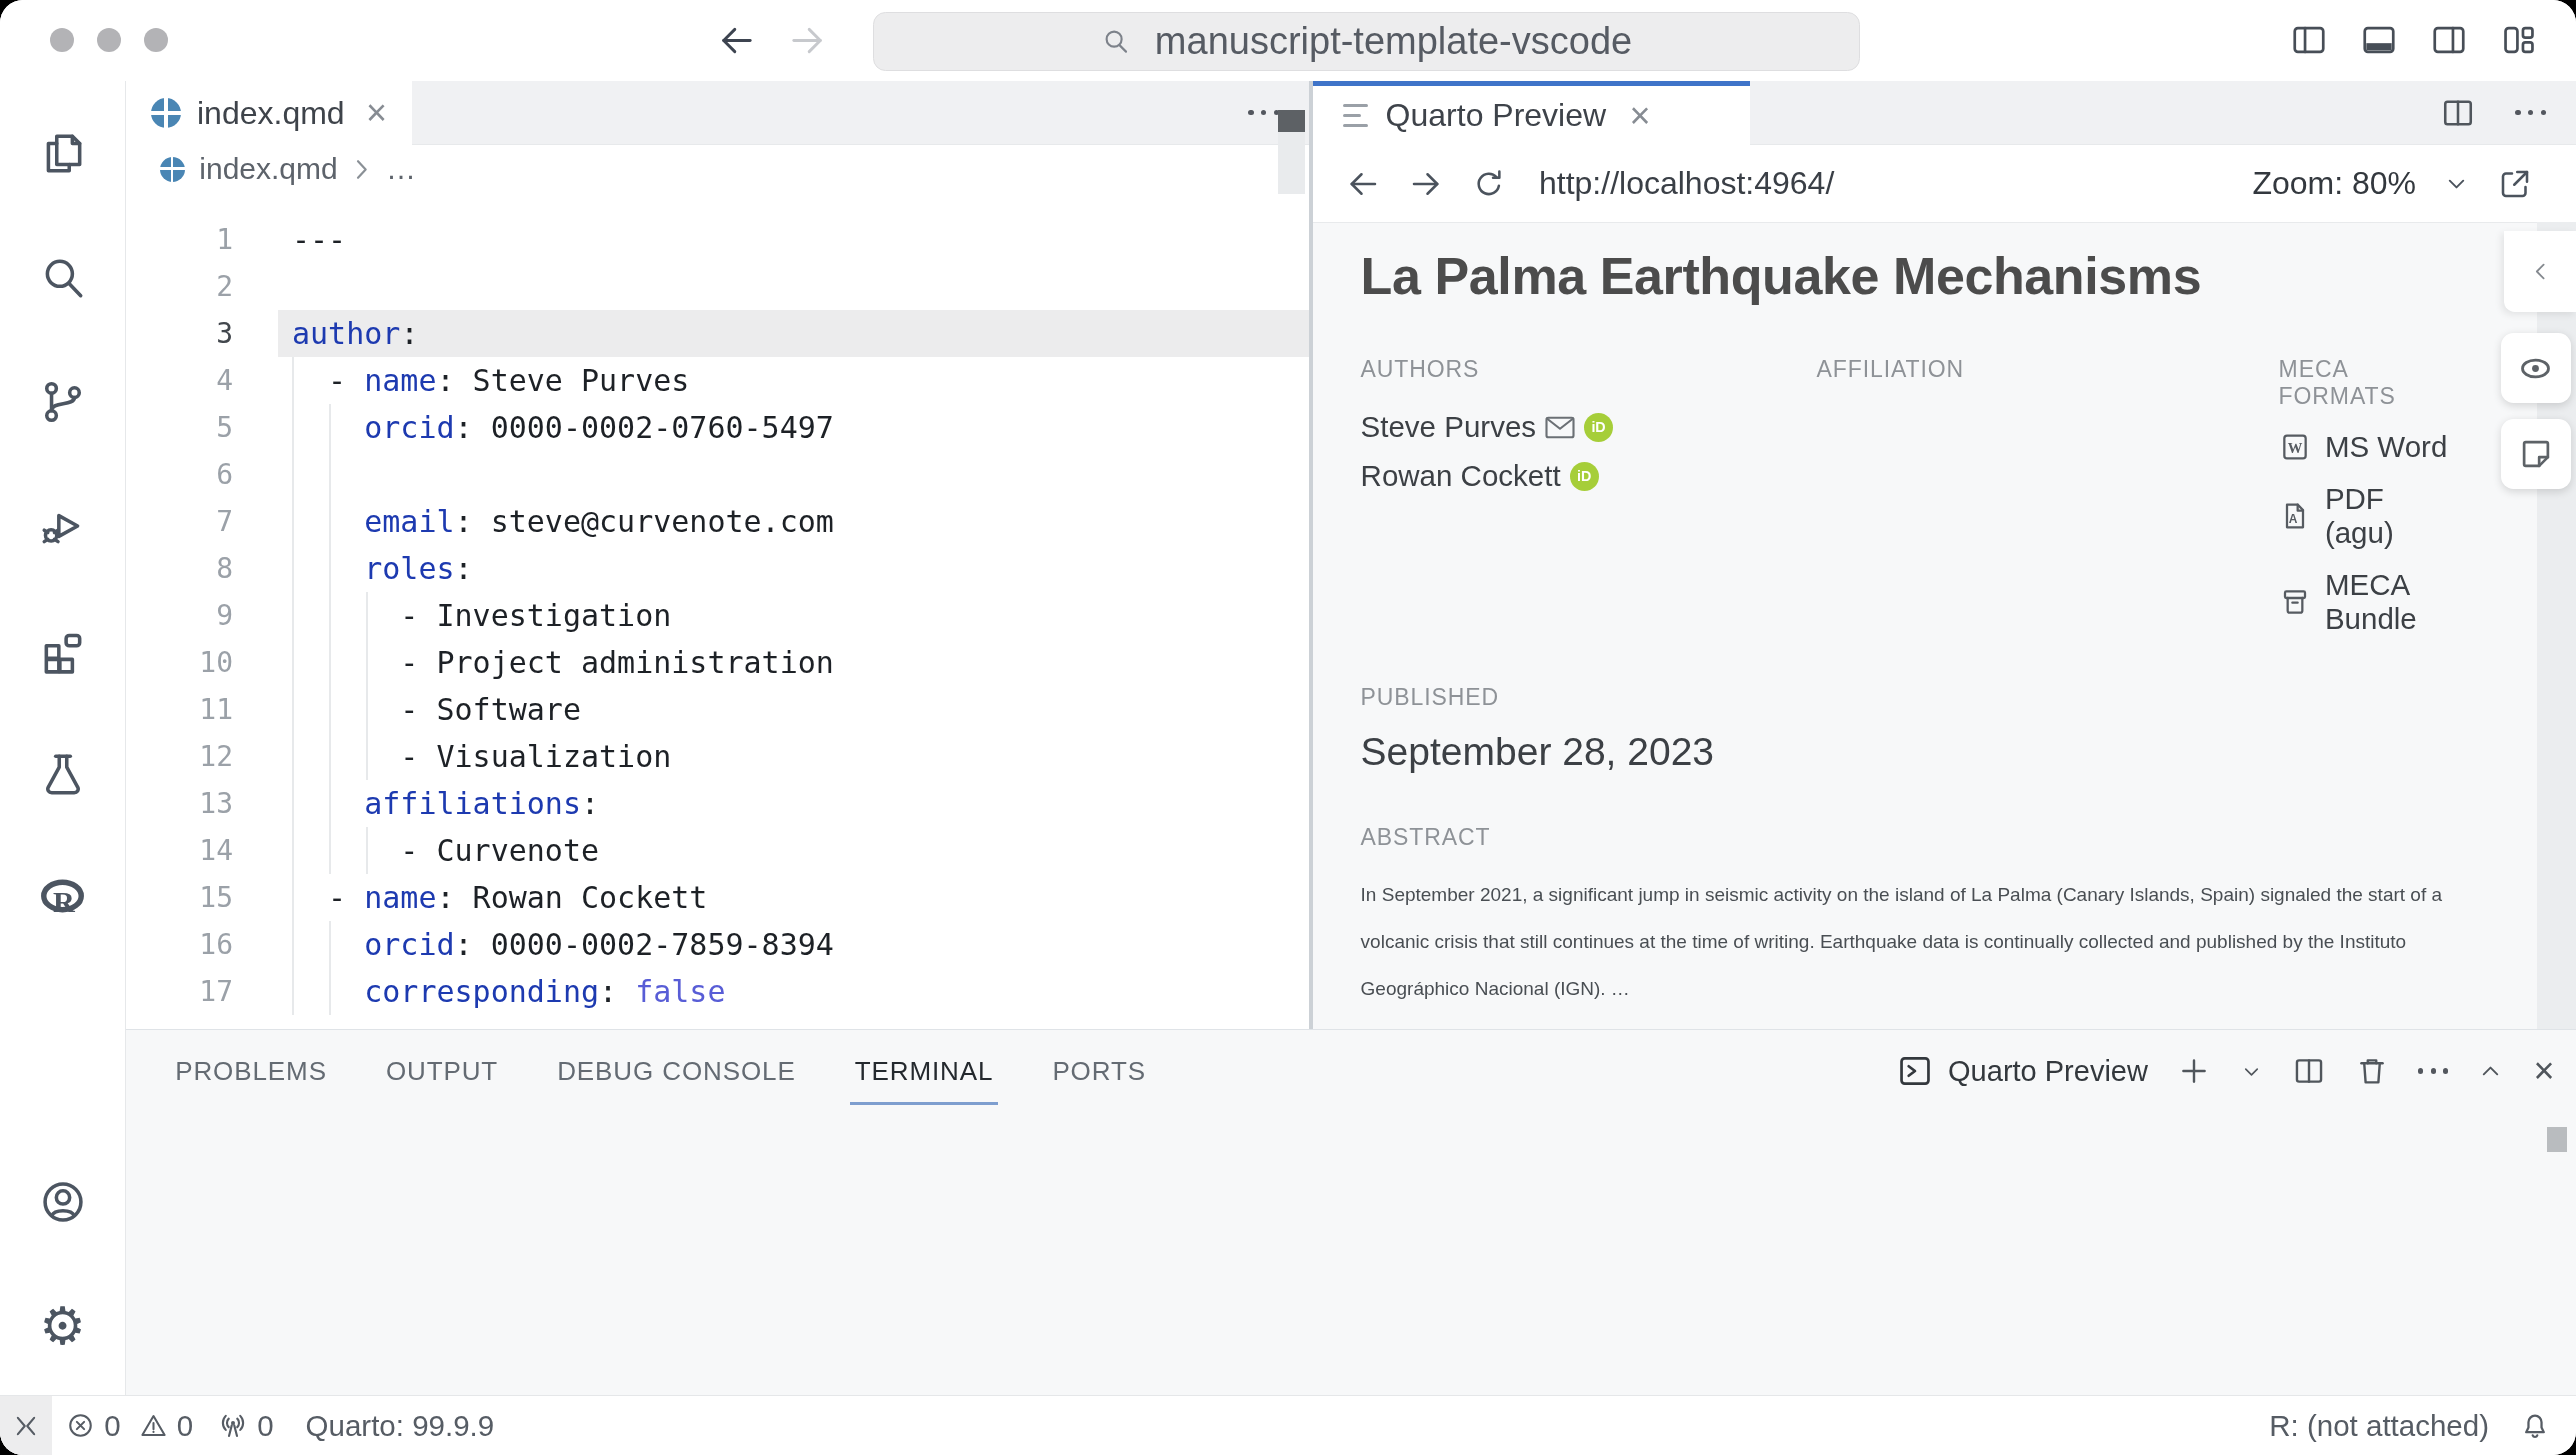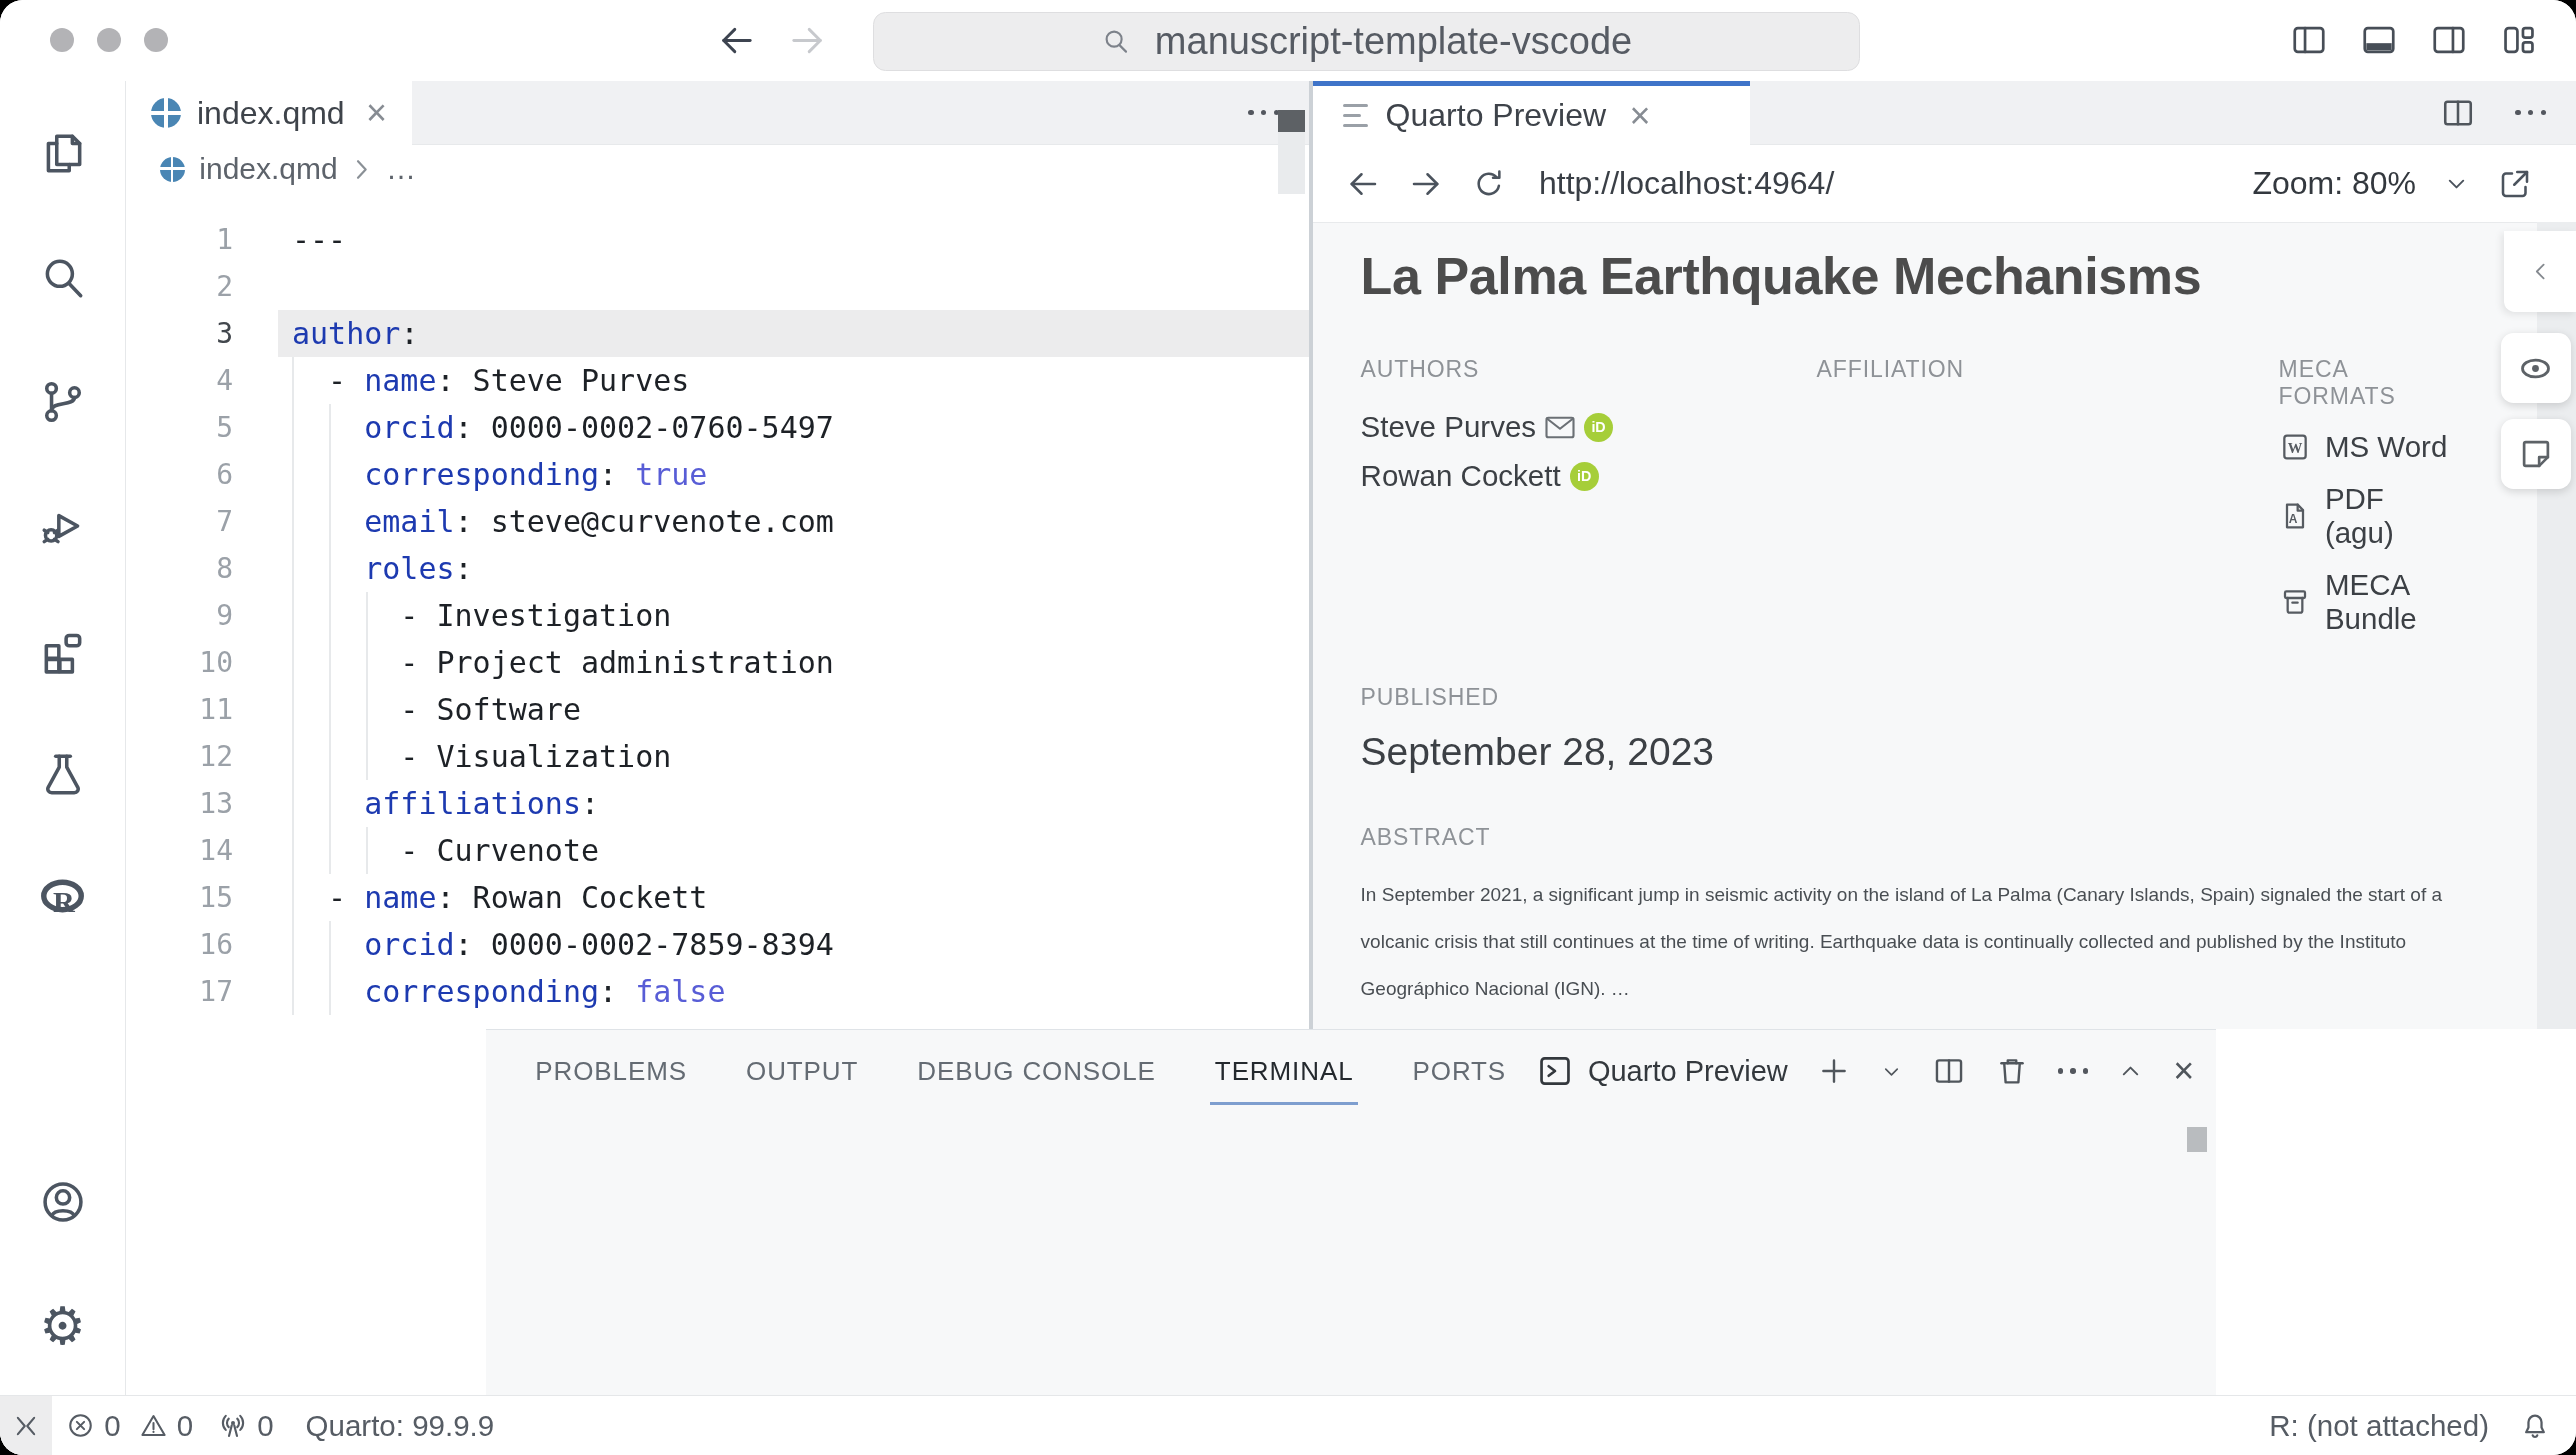--- a/index.html
+++ b/index.html
@@ -20,21 +20,21 @@
   .search-pill .mag{color:#7d828a;}
   .tb-icons{position:absolute;right:38px;top:20.6px;display:flex;gap:32px;align-items:center;color:#474e57;}
 
   
   .main{flex:1;display:flex;min-height:0;}
   .activitybar{width:125px;flex:0 0 auto;background:#fff;border-right:1.8px solid #e6e8ea;display:flex;flex-direction:column;align-items:center;padding:10.7px 0 7.2px;color:#4c5561;}
   .ab-item{height:124px;width:100%;display:flex;align-items:center;justify-content:center;}
   .ab-spacer{flex:1;}
   .gear-glyph{font-size:52px;line-height:1;color:#4c5561;font-family:"DejaVu Sans",sans-serif;}
 
-  .right-col{flex:1;display:flex;flex-direction:column;min-width:0;align-items:center;}
+  .right-col{flex:1;display:flex;flex-direction:column;min-width:0;}
   .top-row{height:951px;display:flex;min-height:0;}
 
   
   .editor-group{width:1183px;flex:0 0 auto;display:flex;flex-direction:column;background:#fff;position:relative;}
   .tabs-row{height:64px;display:flex;align-items:stretch;background:#f0f1f3;flex:0 0 auto;}
   .etab{display:flex;align-items:center;gap:16px;padding:0 25px;background:#fff;font-size:32px;color:#3e434a;}
   .tab-close{font-size:36px;color:#878c93;line-height:1;margin-left:5.4px;}
   .tab-fill{flex:1;display:flex;align-items:center;justify-content:flex-end;gap:39px;padding-right:30px;background:#f0f1f3;border-bottom:1.8px solid #e7e9eb;}
   .dots3{display:flex;gap:7.2px;align-items:center;}
   .dots3 i{width:5.4px;height:5.4px;border-radius:50%;background:#53575e;}
@@ -296,21 +296,20 @@
     <span class="line-text"><span class="tk-plain">  - </span><span class="tk-key">name</span><span class="tk-plain">: Steve Purves</span></span>
   </div>
               <div class="code-line">
     <span class="line-guides"><i style="left: 166px;"></i><i style="left: 203px;"></i></span>
     <span class="line-num">5</span>
     <span class="line-text"><span class="tk-plain">    </span><span class="tk-key">orcid</span><span class="tk-plain">: 0000-0002-0760-5497</span></span>
   </div>
               <div class="code-line">
     <span class="line-guides"><i style="left: 166px;"></i><i style="left: 203px;"></i></span>
     <span class="line-num">6</span>
-    <span class="line-text"><span class="tk-plain">    </span><span class="tk-key">corresponding</span><span class="tk-plain">: </span><span class="tk-bool">true</span></span>
   </div>
               <div class="code-line">
     <span class="line-guides"><i style="left: 166px;"></i><i style="left: 203px;"></i></span>
     <span class="line-num">7</span>
     <span class="line-text"><span class="tk-plain">    </span><span class="tk-key">email</span><span class="tk-plain">: steve@curvenote.com</span></span>
   </div>
               <div class="code-line">
     <span class="line-guides"><i style="left: 166px;"></i><i style="left: 203px;"></i></span>
     <span class="line-num">8</span>
     <span class="line-text"><span class="tk-plain">    </span><span class="tk-key">roles</span><span class="tk-plain">:</span></span>

